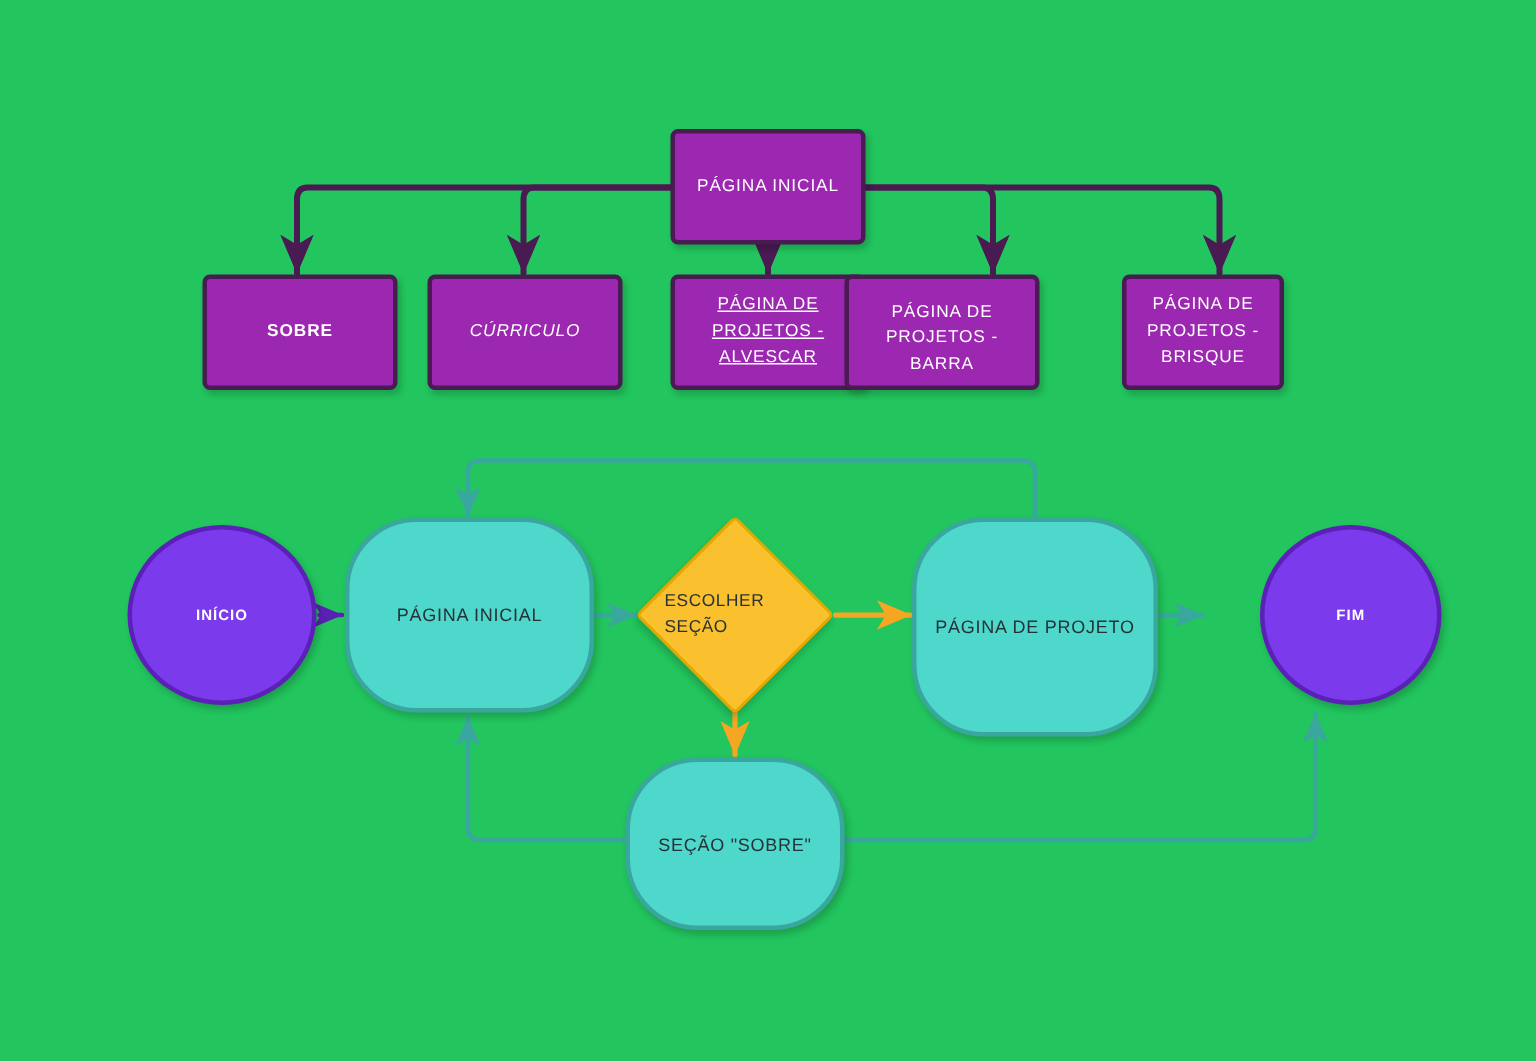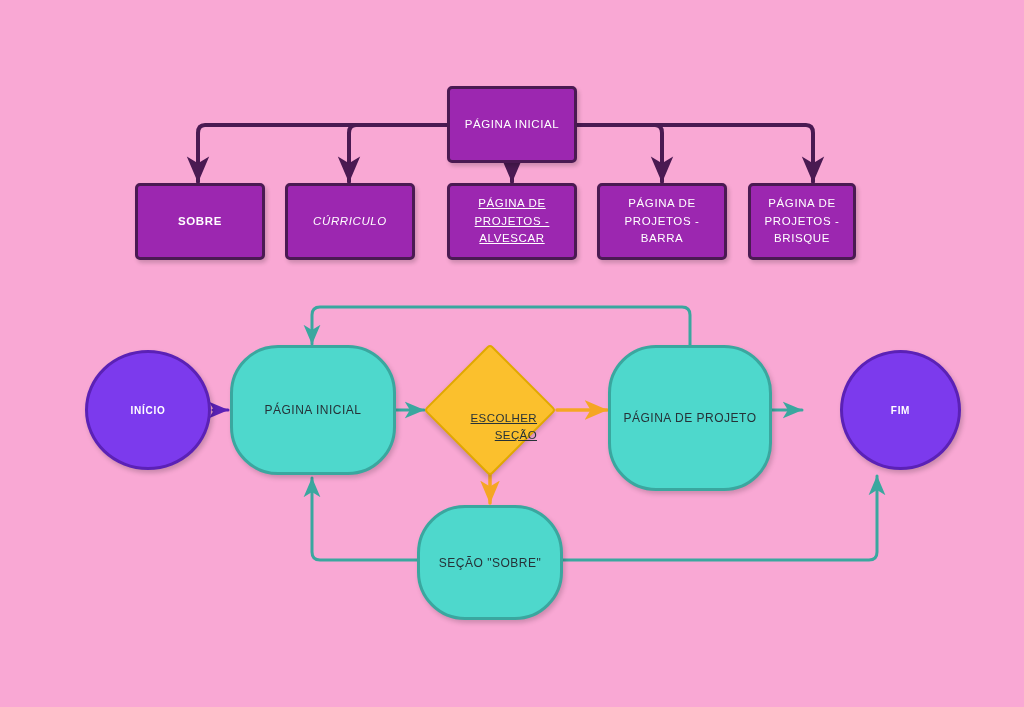--- a/index.html
+++ b/index.html
@@ -10,21 +10,21 @@
   body {
     width: 1024px;
     height: 707px;
     overflow: hidden;
     font-family: "Liberation Sans", sans-serif;
   }
   #canvas {
     position: relative;
     width: 1024px;
     height: 707px;
-    background: #f9a8d4;
+    background: #22c55e;
   }
   svg.connectors {
     position: absolute;
     left: 0; top: 0;
     width: 1024px;
     height: 707px;
     pointer-events: none;
   }
 
   
@@ -93,33 +93,32 @@
     height: 100%;
     background: #fbc02d;
     border: 2px solid #e0a800;
     box-sizing: border-box;
     transform: rotate(45deg);
     border-radius: 4px;
     box-shadow: 2px 3px 5px rgba(0,0,0,0.18);
   }
   .fc-diamond .dia-label {
     position: absolute;
-    left: 0; top: 17px;
+    left: 0; top: 0;
     width: 100%;
     height: 100%;
     display: flex;
     align-items: center;
     justify-content: center;
-    text-align: right;
+    text-align: left;
     color: #263238;
     font-size: 11.5px;
     letter-spacing: 0.4px;
     line-height: 1.45;
     z-index: 2;
-    text-decoration: underline;
   }
 </style>
 </head>
 <body>
 
 <div id="canvas">
 
   <svg class="connectors" viewBox="0 0 1024 707" xmlns="http://www.w3.org/2000/svg">
     <defs>
       <marker id="ar-purple-dark" markerWidth="9" markerHeight="9" refX="6.4" refY="3.2" orient="auto" markerUnits="strokeWidth">
@@ -173,21 +172,21 @@
   </div>
 
   <div class="sm-box" style="left:285px; top:183px; width:130px; height:77px;font-style:italic;">
     <span>CÚRRICULO</span>
   </div>
 
   <div class="sm-box" style="left:447px; top:183px; width:130px; height:77px;text-decoration:underline;">
     <span>PÁGINA DE PROJETOS - ALVESCAR</span>
   </div>
 
-  <div class="sm-box" style="left:597px; top:183px; width:130px; height:77px;">
+  <div class="sm-box" style="left:563px; top:183px; width:130px; height:77px;align-items:flex-end;">
     <span>PÁGINA DE PROJETOS - BARRA</span>
   </div>
 
   <div class="sm-box" style="left:748px; top:183px; width:108px; height:77px;">
     <span>PÁGINA DE PROJETOS - BRISQUE</span>
   </div>
 
   <div class="fc-circle" style="left:85px; top:350px; width:126px; height:120px;">
     <span>INÍCIO</span>
   </div>

